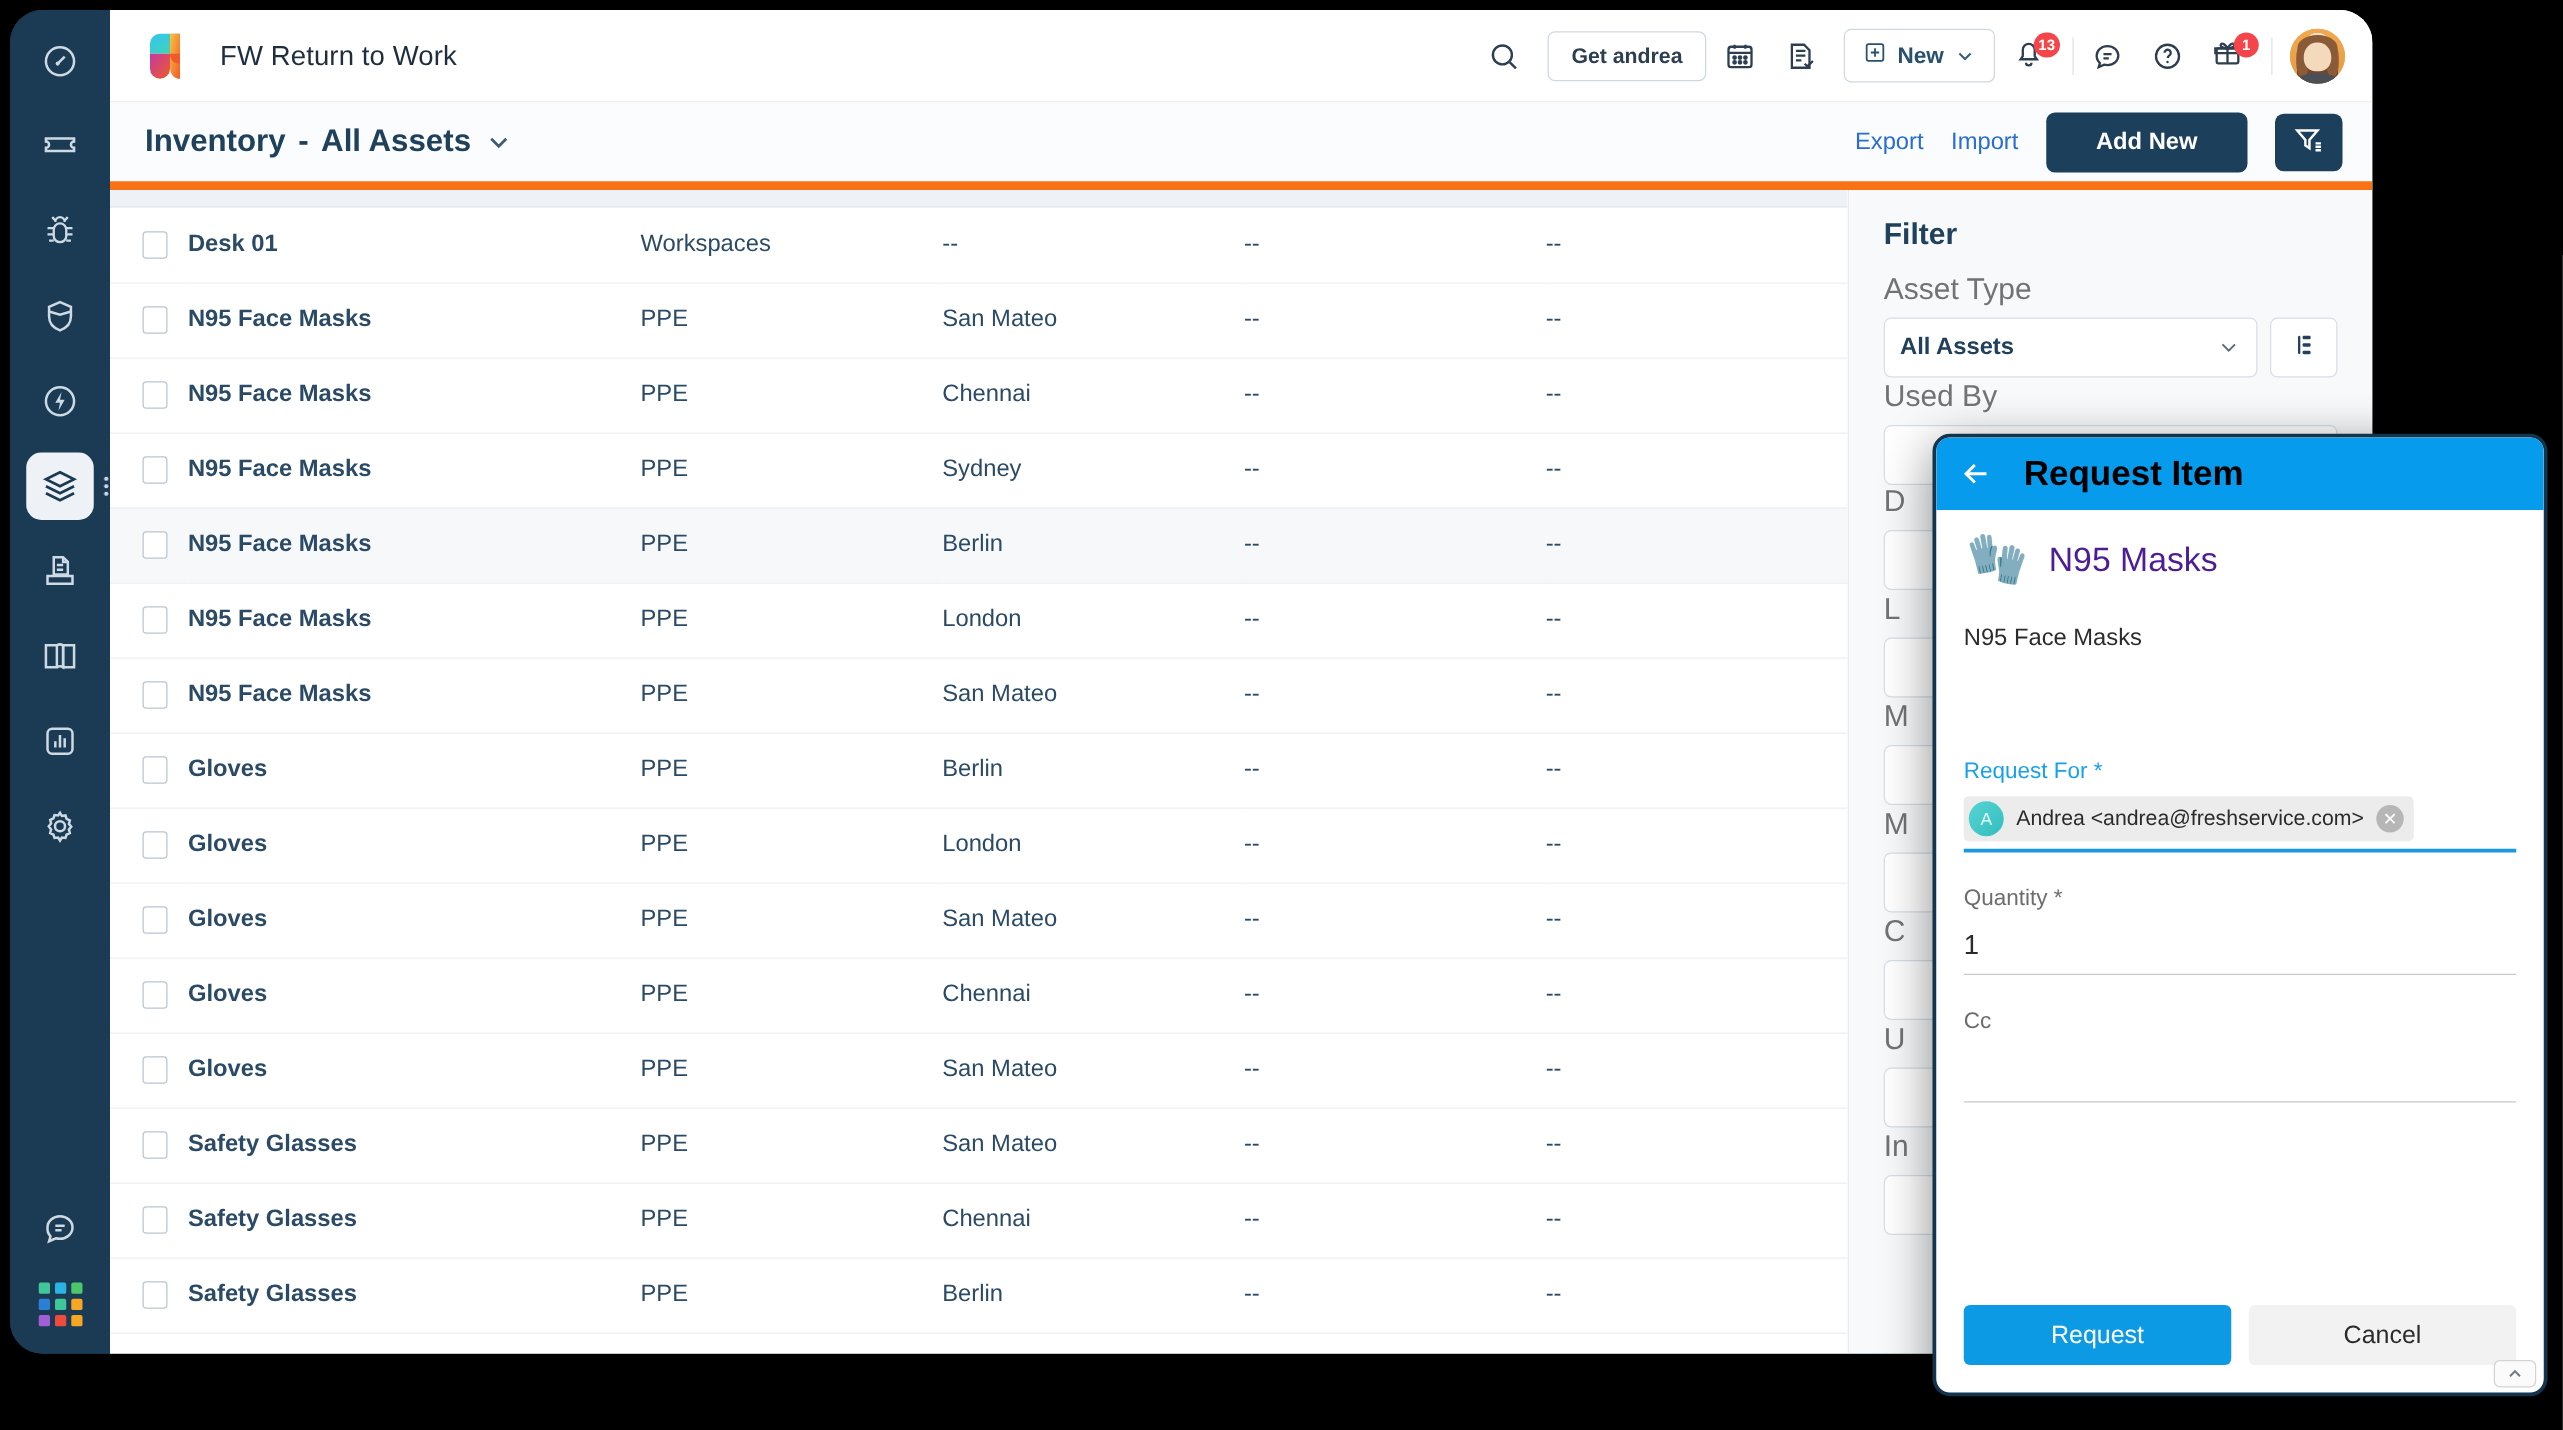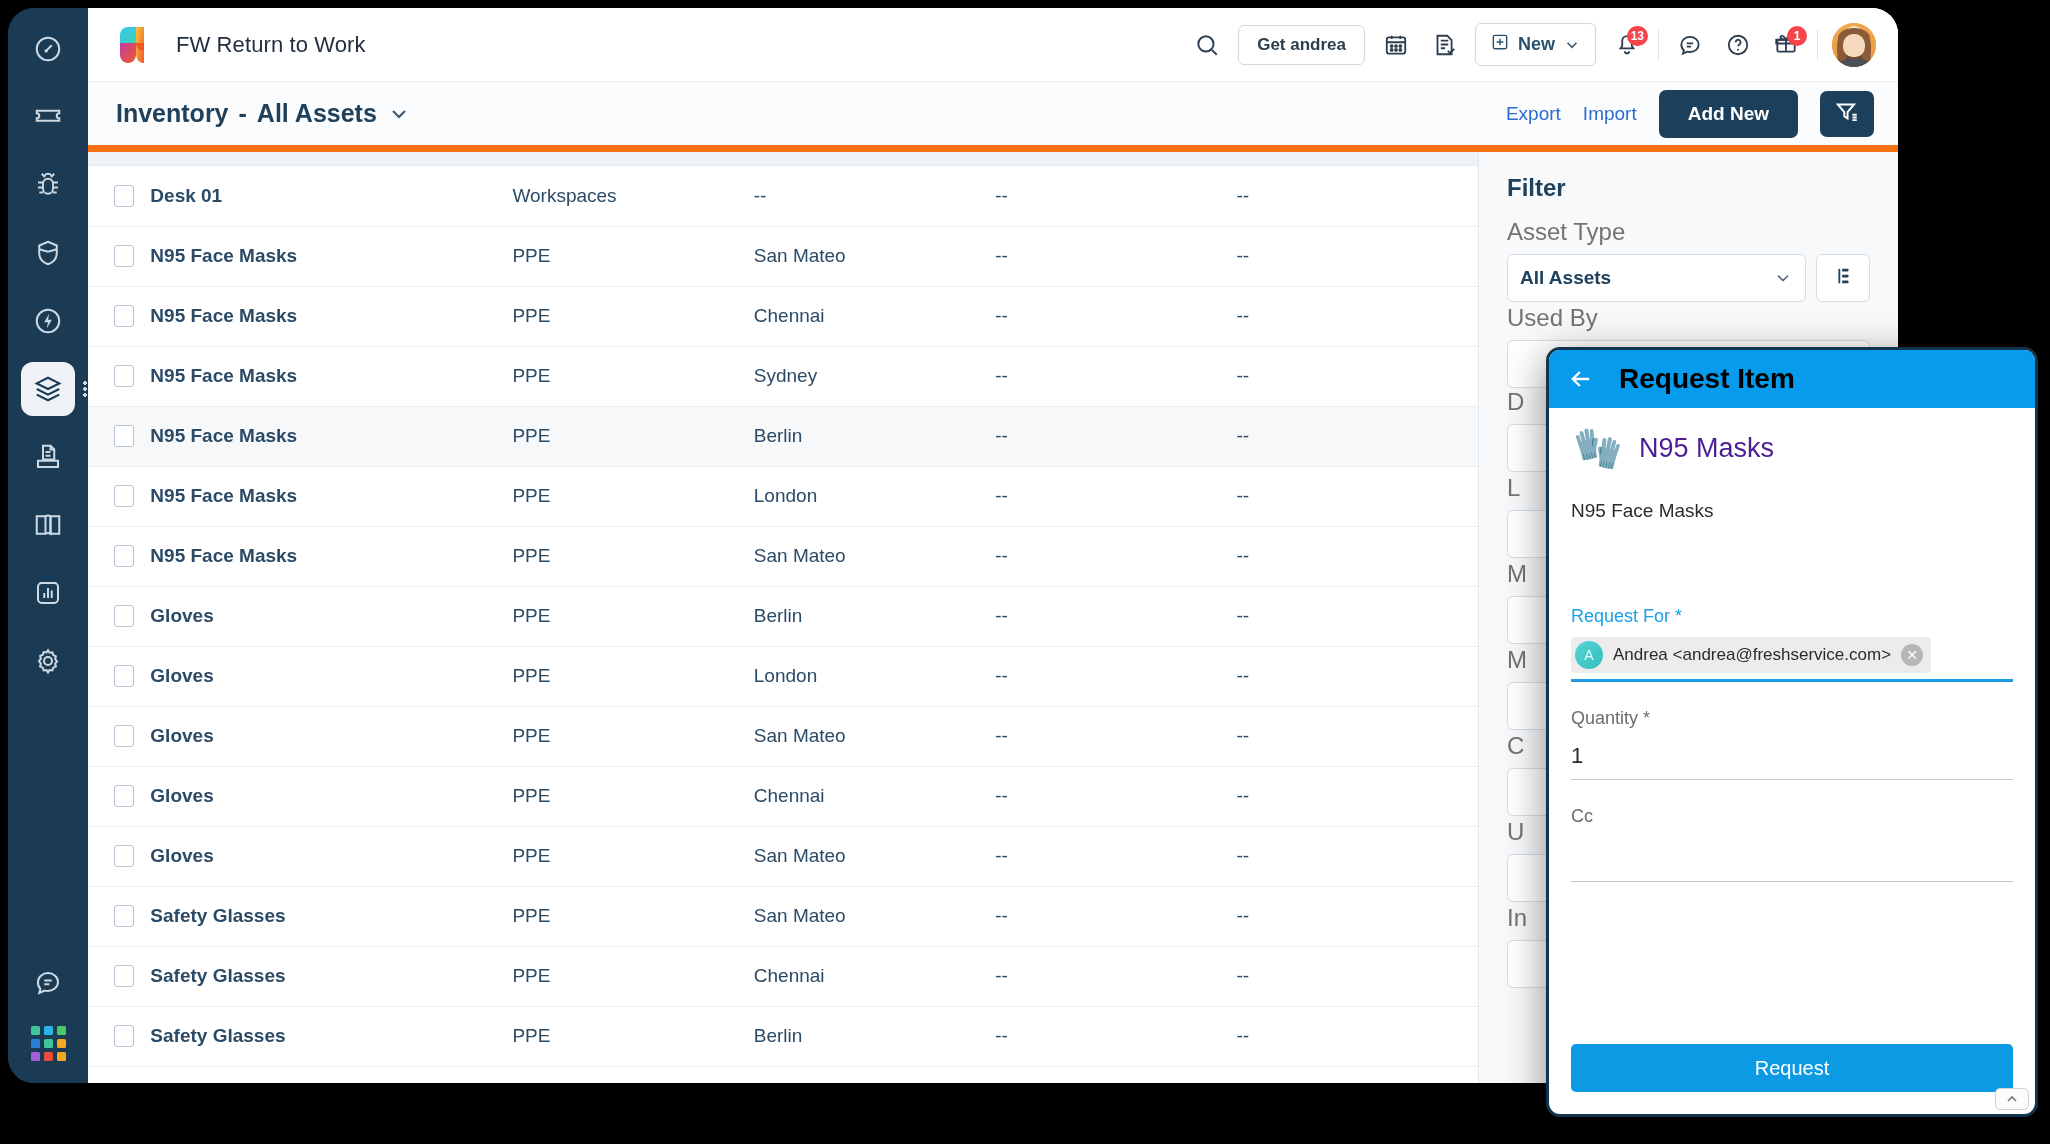--- a/index.html
+++ b/index.html
@@ -51,21 +51,21 @@
   
   .topbar {
     height: 74px; display: flex; align-items: center;
     padding: 0 22px 0 26px; border-bottom: 1px solid #e6ebf0; background: #fff;
   }
   .brand { display: flex; align-items: center; gap: 18px; }
   .brand-logo { width: 44px; height: 44px; position: relative; }
   .brand-title { font-size: 22px; color: #1f2d3d; font-weight: 400; letter-spacing: .1px; }
   .top-right { margin-left: auto; display: flex; align-items: center; gap: 14px; }
   .icon-btn {
-    width: 34px; height: 34px; display: flex; align-items: center; justify-content: center;
+    width: 34px; height: 34px; display: flex; align-items: center; 
     color: #2d3e50; position: relative; cursor: pointer;
   }
   .icon-btn svg { width: 26px; height: 26px; }
   .ghost-btn {
     border: 1px solid #cfd7df; border-radius: 6px; background: #fff;
     padding: 9px 18px; font-size: 17px; font-weight: bold; color: #2d3e50;
     cursor: pointer; white-space: nowrap;
   }
   .new-btn {
     border: 1px solid #cfd7df; border-radius: 6px; background: #fff;
@@ -103,21 +103,21 @@
     height: 70px; display: flex; align-items: center; padding: 0 24px 0 28px;
     background: #fbfcfd; border-bottom: 7px solid #f97316;
   }
   .page-title { font-size: 25px; font-weight: bold; color: #20415c; display:flex; align-items:center; gap: 10px; }
   .page-title .dash { font-weight: bold; }
   .chev { color: #3f5a72; display: inline-flex; }
   .actions { margin-left: auto; display: flex; align-items: center; gap: 22px; }
   .link-btn { color: #2a6dd2; font-size: 19px; cursor: pointer; font-weight: 400; }
   .primary-btn {
     background: #1c3f5c; color: #fff; border: none; border-radius: 7px;
-    padding: 13px 29px; font-size: 19px; font-weight: bold; cursor: pointer;
+    padding: 13px 40px; font-size: 19px; font-weight: bold; cursor: pointer;
   }
   .filter-btn {
     background: #1c3f5c; color: #fff; border: none; border-radius: 7px;
     width: 54px; height: 46px; display: flex; align-items: center; justify-content: center;
     cursor: pointer;
   }
 
   
   .content { display: flex; height: calc(100% - 144px); justify-content: center; }
   .table-wrap { flex: 1; overflow: hidden; background: #fff; position: relative; }
@@ -717,20 +717,21 @@
       <div class="field" style="margin-top:26px">
         <div class="field-label">Cc</div>
         <div class="underline-field">
           <div class="cc-space"></div>
         </div>
       </div>
     </div>
 
     <div class="modal-foot">
       <button class="btn-request">Request</button>
+      <button class="btn-cancel">Cancel</button>
     </div>
 
     <div class="resize-grip">
       <svg viewBox="0 0 24 24" width="16" height="16" fill="none" stroke="currentColor" stroke-width="2.4">
         <path d="M6 15l6-6 6 6"></path>
       </svg>
     </div>
   </div>
 </div>
 

